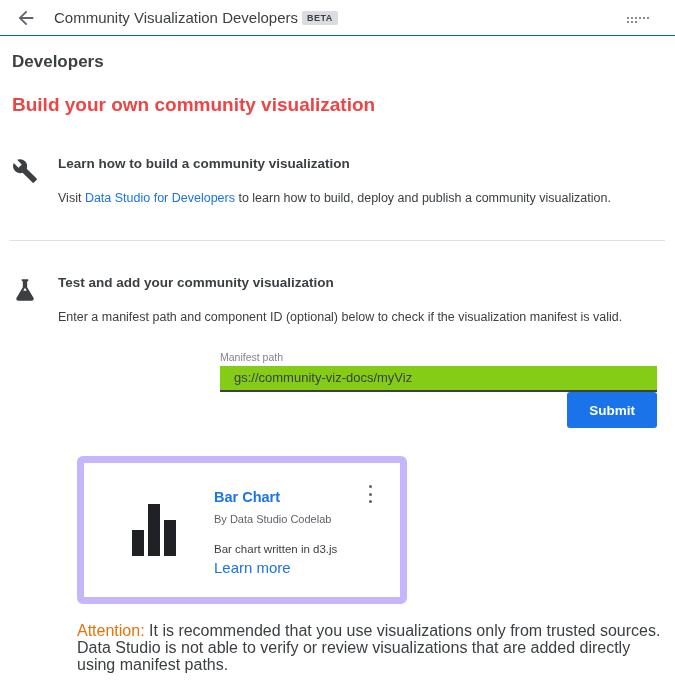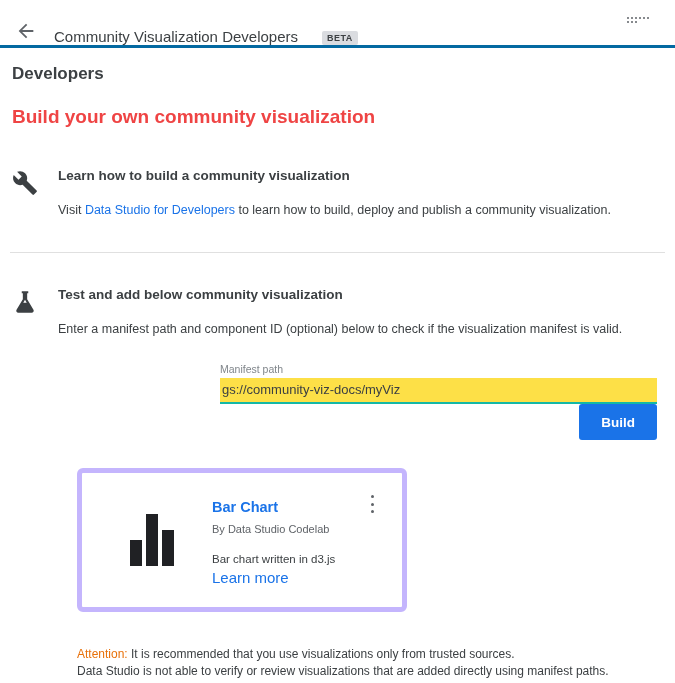--- a/index.html
+++ b/index.html
@@ -10,45 +10,45 @@
     height: 683px;
     background: #ffffff;
     font-family: "Liberation Sans", sans-serif;
     color: #202124;
     overflow: hidden;
   }
 
   
   .topbar {
     position: relative;
-    height: 48px;
-    display: flex;
-    align-items: flex-end;
+    height: 36px;
+    display: flex;
+    align-items: center;
     padding: 0 12px;
-    border-bottom: 3px solid #0369a1;
+    border-bottom: 1px solid #0369a1;
     background: #fff;
   }
   .back-btn {
     width: 28px;
     height: 28px;
     display: flex;
     align-items: center;
     justify-content: center;
     cursor: pointer;
     flex: 0 0 auto;
   }
   .back-btn svg { display: block; }
   .topbar-title {
     font-size: 15px;
     color: #3c4043;
     margin-left: 14px;
     white-space: nowrap;
   }
   .beta-badge {
-    margin-left: 24px;
+    margin-left: 4px;
     background: #dadce0;
     color: #3c4043;
     font-size: 9px;
     font-weight: bold;
     letter-spacing: .5px;
     padding: 2px 5px 2px 5px;
     border-radius: 2px;
     line-height: 10px;
   }
   .topbar-right {
@@ -140,47 +140,47 @@
   }
   .field-label {
     font-size: 10.5px;
     color: #80868b;
     display: block;
     margin-bottom: 3px;
   }
   .field-input {
     width: 100%;
     border: none;
-    border-bottom: 2px solid #14b8a6;
-    background: #fde047;
+    border-bottom: 2px solid #404040;
+    background: #84cc16;
     font-family: "Liberation Sans", sans-serif;
     font-size: 13px;
     color: #3c4043;
-    padding: 4px 4px 5px 2px;
+    padding: 4px 4px 5px 14px;
     outline: none;
   }
   .submit-btn {
     margin-left: 18px;
     background: #1a73e8;
     color: #fff;
     border: none;
     border-radius: 3px;
     font-family: "Liberation Sans", sans-serif;
     font-size: 13.5px;
     font-weight: bold;
     height: 36px;
     padding: 0 22px;
     cursor: pointer;
   }
 
   
   .card-wrap { padding-left: 67px; margin-top: 28px; }
   .viz-card {
     width: 330px;
-    border: 5px solid #c4b5fd;
+    border: 7px solid #c4b5fd;
     border-radius: 6px;
     background: #fff;
     display: flex;
     padding: 20px 8px 20px 10px;
     position: relative;
   }
   .viz-thumb {
     width: 120px;
     flex: 0 0 120px;
     display: flex;
@@ -222,22 +222,22 @@
     flex-direction: column;
     align-items: center;
     justify-content: space-between;
     cursor: pointer;
   }
   .kebab i { width: 3px; height: 3px; border-radius: 50%; background: #5f6368; display: block; }
 
   
   .attention {
     padding-left: 67px;
-    margin-top: 34px;
-    font-size: 12px;
+    margin-top: 18px;
+    font-size: 16px;
     color: #3c4043;
     line-height: 17px;
   }
   .attention-label { color: #e8710a; font-weight: normal; }
 </style>
 </head>
 <body>
 
 <div class="topbar">
   <div class="back-btn">
@@ -285,29 +285,29 @@
 
   <hr class="divider">
 
   <div class="section">
     <div class="sec-icon">
       <svg width="26" height="26" viewBox="0 0 24 24" aria-hidden="true">
         <path d="M9 2v2h1v5.5L4.2 19.1c-.8 1.3.2 2.9 1.7 2.9h12.2c1.5 0 2.5-1.6 1.7-2.9L14 9.5V4h1V2H9zm3 3.2V10l1.6 2.7h-3.2L12 10V5.2z" fill="#3c4043"></path>
       </svg>
     </div>
     <div class="sec-body">
-      <div class="sec-title">Test and add below community visualization</div>
+      <div class="sec-title">Test and add your community visualization</div>
       <div class="sec-text">Enter a manifest path and component ID (optional) below to check if the visualization manifest is valid.</div>
 
       <div class="form-row">
         <div class="field">
           <label class="field-label">Manifest path</label>
           <input class="field-input" type="text" value="gs://community-viz-docs/myViz" style="">
         </div>
-        <button class="submit-btn">Build</button>
+        <button class="submit-btn">Submit</button>
       </div>
     </div>
   </div>
 
   <div class="card-wrap">
     <div class="viz-card">
       <div class="viz-thumb">
         <div class="bars">
           <i style="height:26px;"></i>
           <i style="height:52px;"></i>

